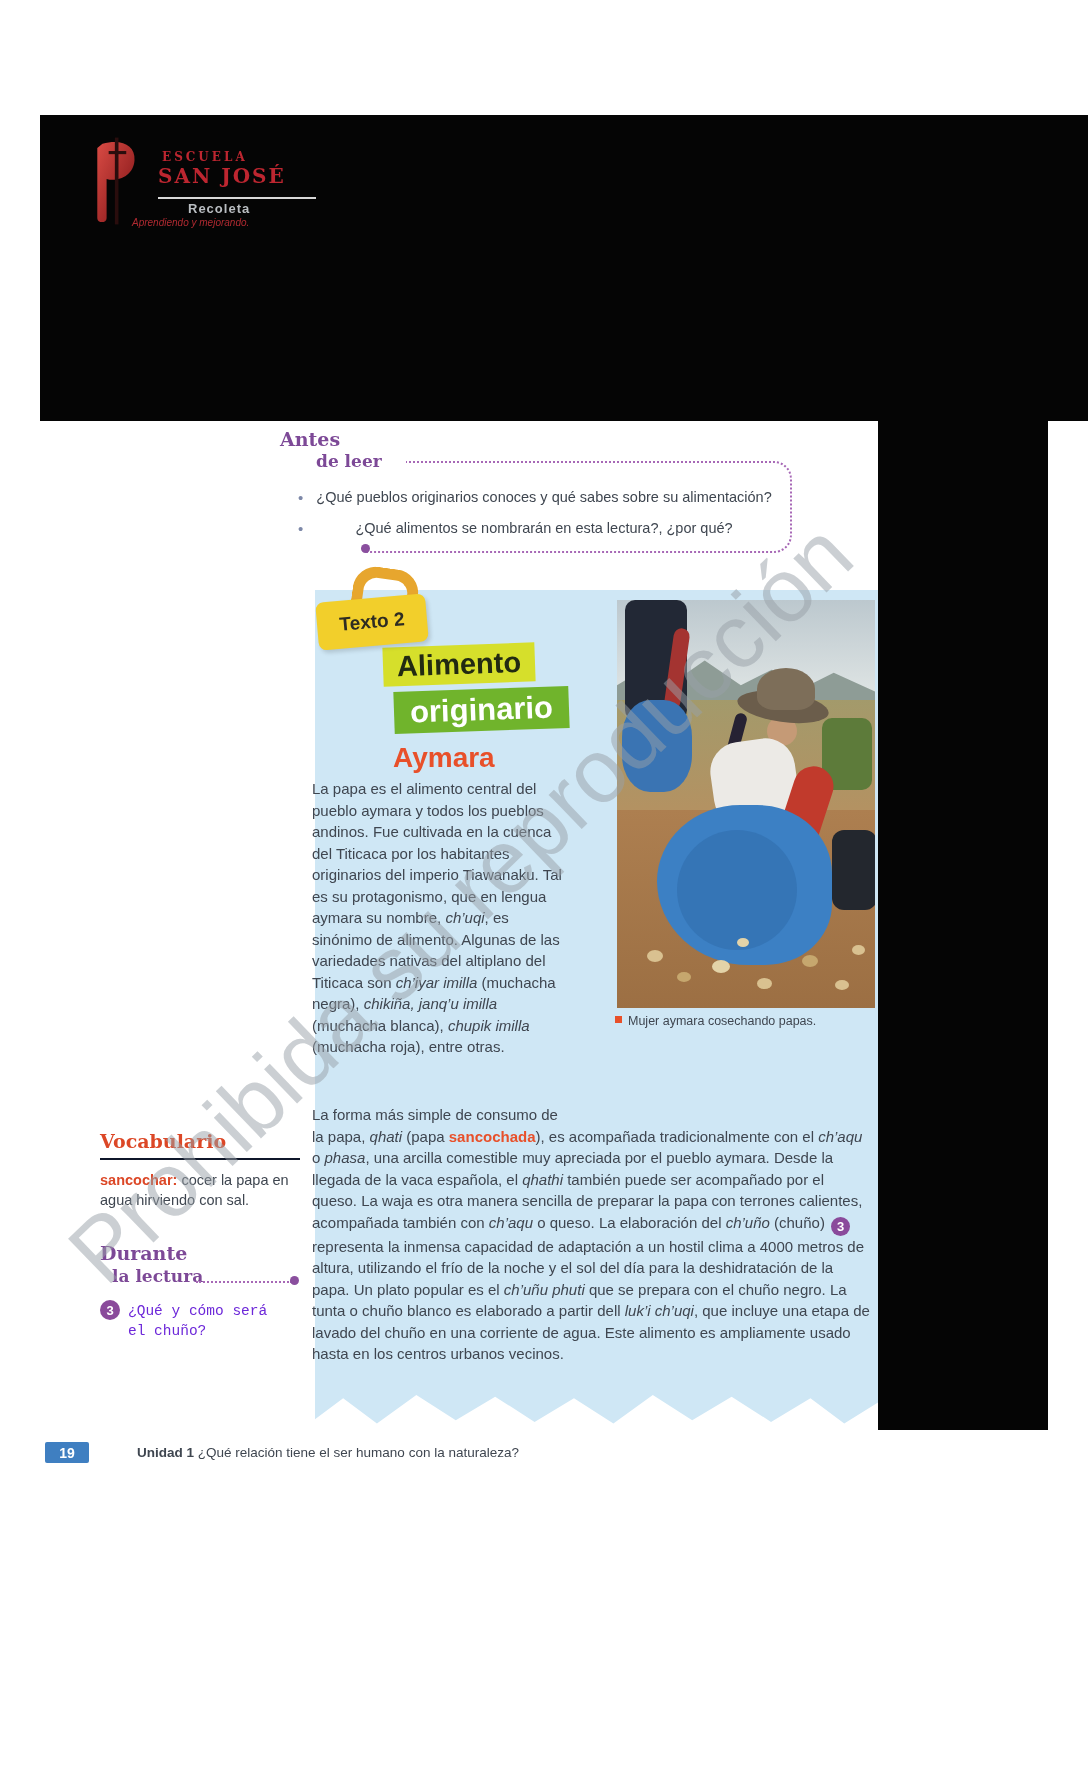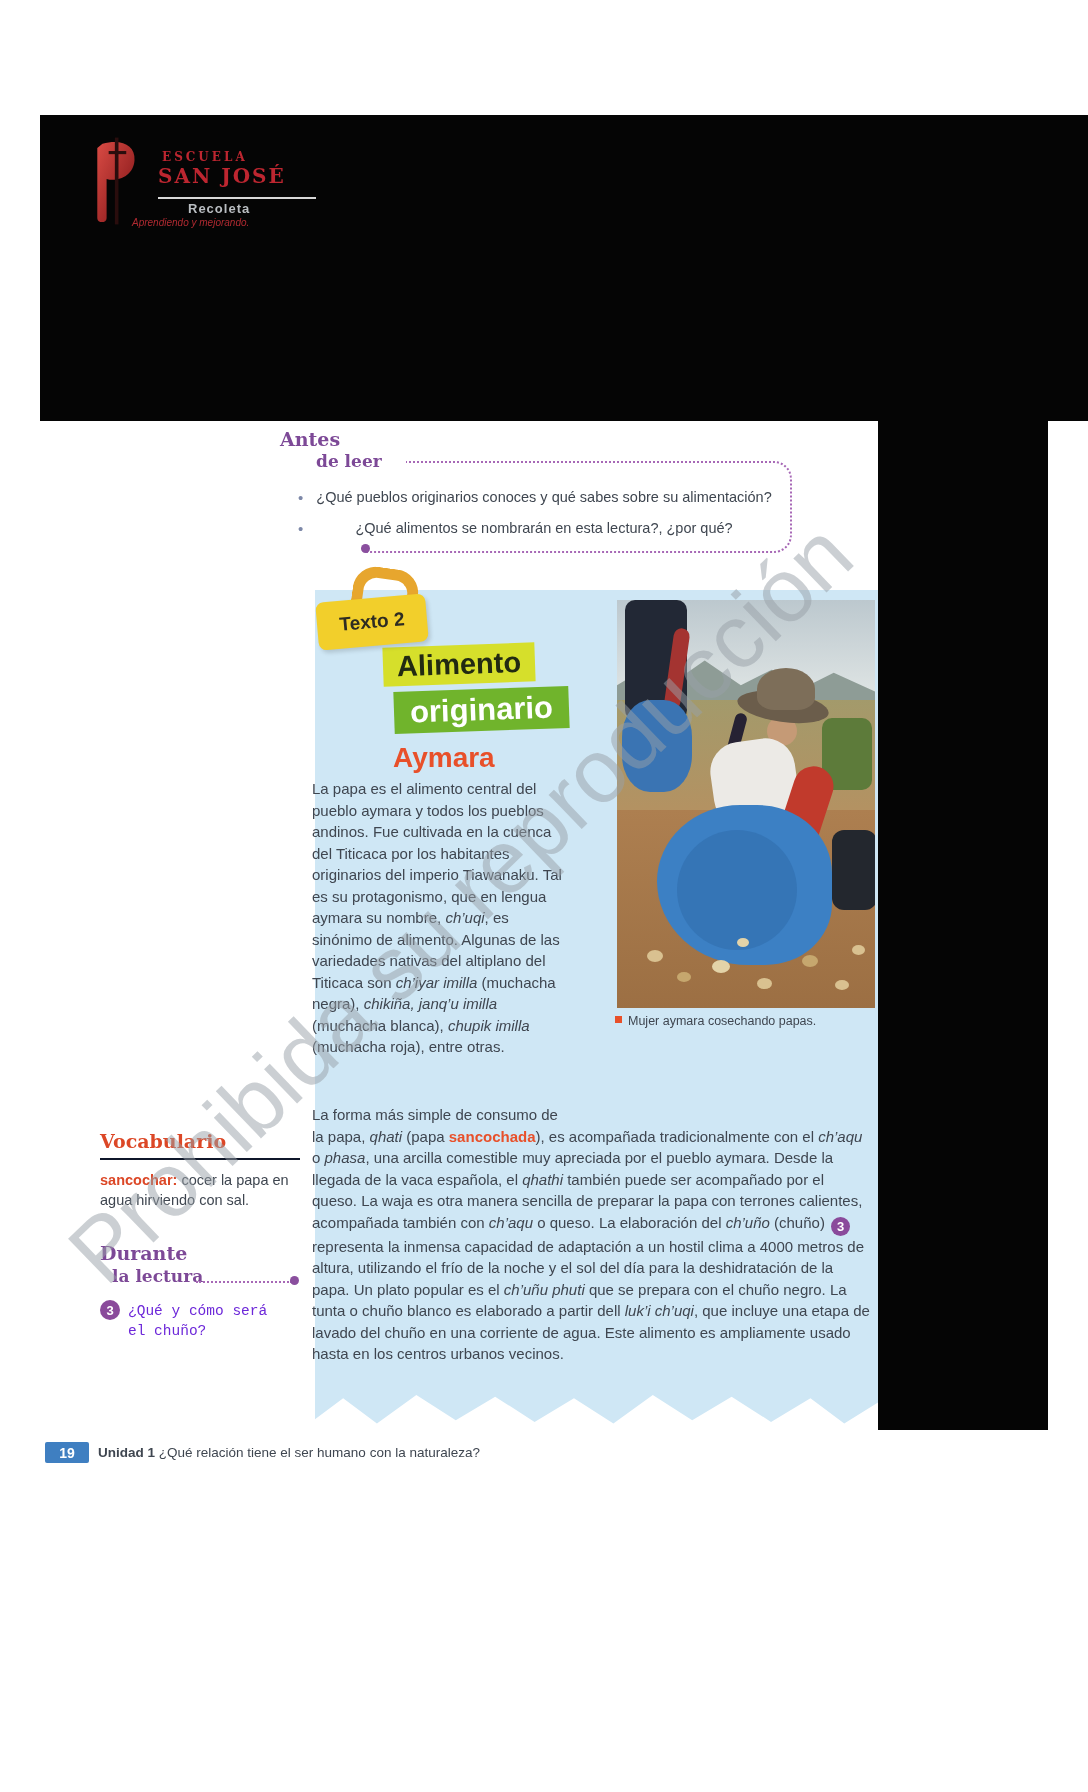--- a/index.html
+++ b/index.html
@@ -83,21 +83,21 @@
   .dur-title1{position:absolute;left:100px;top:1242px;font-family:"DejaVu Serif",serif;font-weight:bold;font-size:19px;color:#7d4997;z-index:2;}
   .dur-title2{position:absolute;left:112px;top:1266px;font-family:"DejaVu Serif",serif;font-weight:bold;font-size:17px;color:#7d4997;z-index:2;}
   .dur-dotline{position:absolute;left:196px;top:1281px;width:96px;border-top:2px dotted #a768b6;z-index:2;}
   .dur-dot{position:absolute;left:290px;top:1276px;width:9px;height:9px;border-radius:50%;background:#8a4f9e;z-index:2;}
   .dur-badge{position:absolute;left:100px;top:1300px;width:20px;height:20px;border-radius:50%;background:#8a4a9b;color:#fff;font-weight:bold;font-size:13px;display:flex;align-items:center;justify-content:center;z-index:2;}
   .dur-question{position:absolute;left:128px;top:1301px;width:160px;font-size:14.5px;line-height:20px;color:#6d28d9;z-index:2;font-family:Liberation Mono, monospace;}
 
   
   .footer-badge{position:absolute;left:45px;top:1442px;width:44px;height:21px;background:#3f7fc1;border-radius:2px;color:#fff;font-weight:bold;font-size:14px;display:flex;align-items:center;justify-content:center;z-index:2;}
   .footer-text{position:absolute;left:98px;top:1445px;font-size:13.5px;color:#3f4650;z-index:2;}
-  .footer-text .u{font-weight:bold;}
+  .footer-text .u{font-weight:bold;margin-left:39px;}
 
   
   .watermark{position:absolute;left:-80px;top:848px;width:1100px;height:130px;transform:rotate(-44deg);text-align:center;font-size:90px;color:#99a1a8;opacity:.5;white-space:nowrap;z-index:5;pointer-events:none;}
 </style>
 </head>
 <body>
 
 <div class="page">
 
   <div class="black-header">

